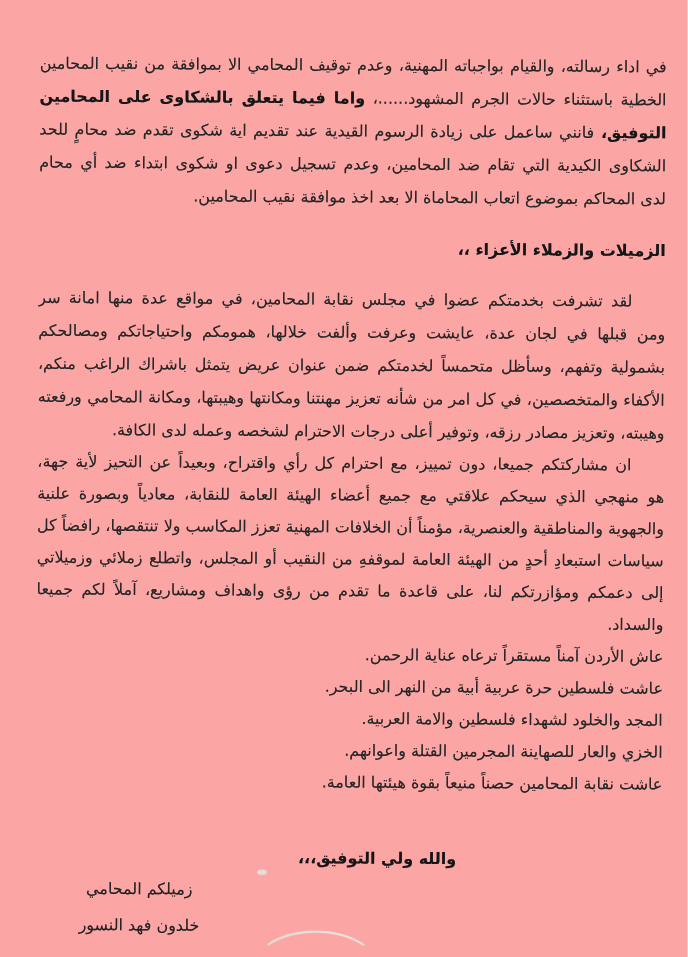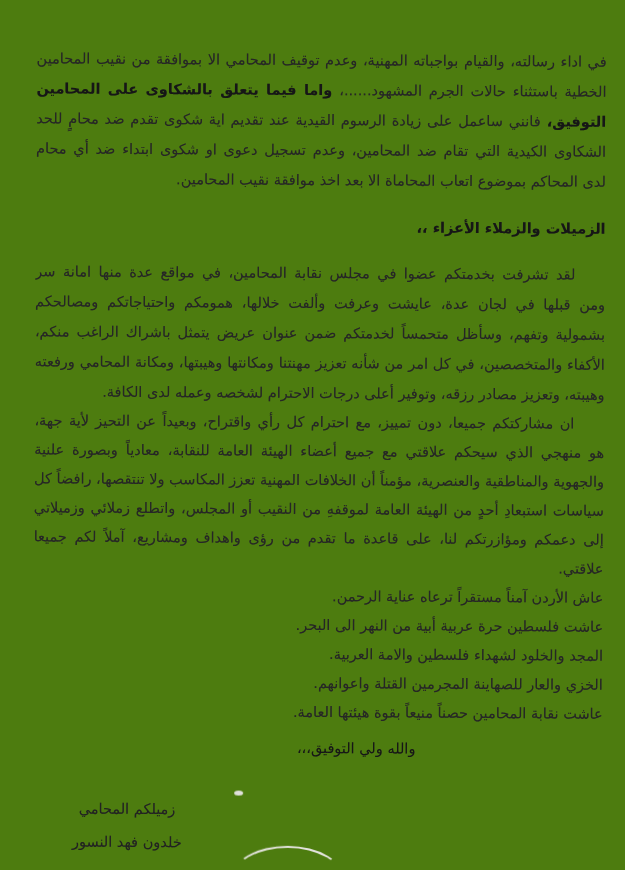--- a/index.html
+++ b/index.html
@@ -10,21 +10,21 @@
   body {
     width: 625px;
     height: 870px;
     overflow: hidden;
     font-family: "DejaVu Sans", sans-serif;
   }
   .page {
     position: relative;
     width: 625px;
     height: 870px;
-    background: #4d7c0f;
+    background: #fca5a5;
     overflow: hidden;
     margin-left: 10px;
   }
   .scan {
     position: absolute;
     inset: 0;
     transform: rotate(0.35deg);
     transform-origin: 50% 0;
   }
   .content {
@@ -58,25 +58,25 @@
   .b { font-weight: bold; color: #161616; }
   .greeting {
     font-weight: bold;
     color: #161616;
     text-align: start;
     line-height: 30px;
     margin: 17px 0 16px 0;
   }
   .tawfiq {
     position: absolute;
-    top: 740px;
+    top: 773px;
     right: 205px;
     direction: rtl;
     font-size: 14.5px;
-    font-weight: normal;
+    font-weight: bold;
     color: #161616;
     text-shadow: 0 0 0.5px rgba(45,45,45,0.45);
   }
   .signature {
     position: absolute;
     top: 794px;
     left: 46px;
     width: 172px;
     direction: rtl;
     text-align: center;
@@ -131,21 +131,21 @@
         <div class="jline"><span>الأكفاء والمتخصصين، في كل امر من شأنه تعزيز مهنتنا ومكانتها وهيبتها، ومكانة المحامي ورفعته</span></div>
         <div class="rline"><span>وهيبته، وتعزيز مصادر رزقه، وتوفير أعلى درجات الاحترام لشخصه وعمله لدى الكافة.</span></div>
       </div>
 
       <div class="para p3">
         <div class="jline indent"><span>ان مشاركتكم جميعا، دون تمييز، مع احترام كل رأي واقتراح، وبعيداً عن التحيز لأية جهة،</span></div>
         <div class="jline"><span>هو منهجي الذي سيحكم علاقتي مع جميع أعضاء الهيئة العامة للنقابة، معادياً وبصورة علنية للطائفية</span></div>
         <div class="jline"><span>والجهوية والمناطقية والعنصرية، مؤمناً أن الخلافات المهنية تعزز المكاسب ولا تنتقصها، رافضاً كل</span></div>
         <div class="jline"><span>سياسات استبعادِ أحدٍ من الهيئة العامة لموقفهِ من النقيب أو المجلس، واتطلع زملائي وزميلاتي جميعاً</span></div>
         <div class="jline"><span>إلى دعمكم ومؤازرتكم لنا، على قاعدة ما تقدم من رؤى واهداف ومشاريع، آملاً لكم جميعا التوفيق</span></div>
-        <div class="rline"><span>علاقتي.</span></div>
+        <div class="rline"><span>والسداد.</span></div>
       </div>
 
       <div class="slogans">
         <div class="rline"><span>عاش الأردن آمناً مستقراً ترعاه عناية الرحمن.</span></div>
         <div class="rline"><span>عاشت فلسطين حرة عربية أبية من النهر الى البحر.</span></div>
         <div class="rline"><span>المجد والخلود لشهداء فلسطين والامة العربية.</span></div>
         <div class="rline"><span>الخزي والعار للصهاينة المجرمين القتلة واعوانهم.</span></div>
         <div class="rline"><span>عاشت نقابة المحامين حصناً منيعاً بقوة هيئتها العامة.</span></div>
       </div>
 

